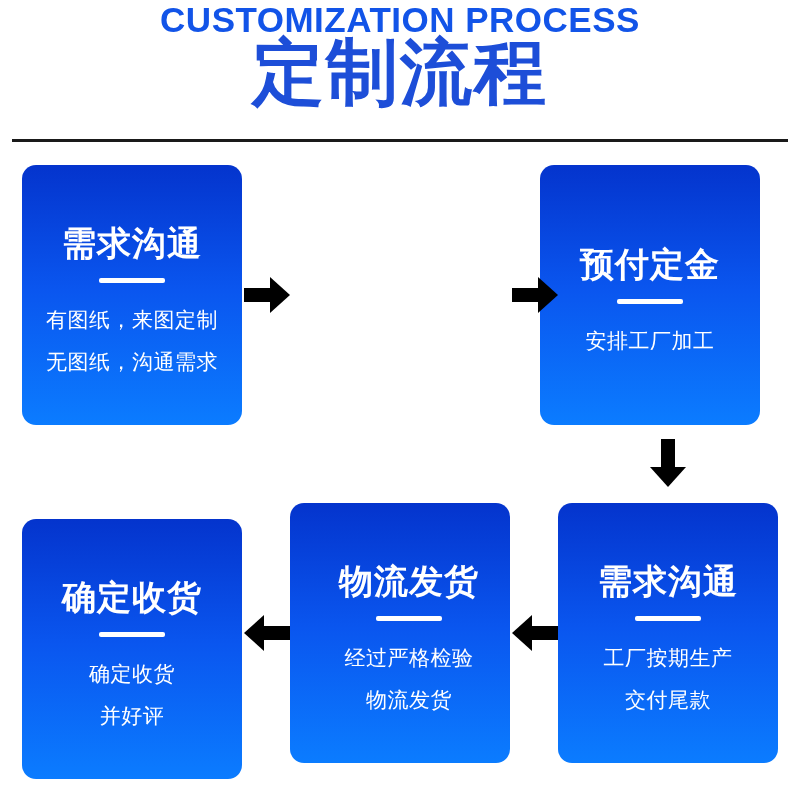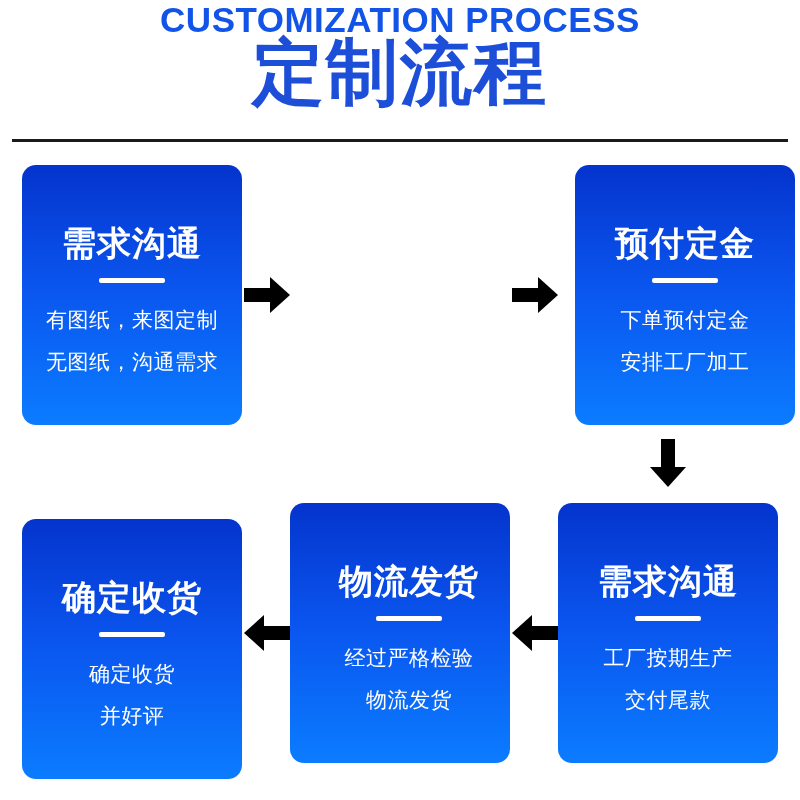--- a/index.html
+++ b/index.html
@@ -73,21 +73,21 @@
     flex-direction: column;
     align-items: center;
     justify-content: center;
     padding: 0 8px;
     overflow: hidden;
   }
 
   
   .card.pos-1 { left: 22px;  top: 0px; }
   .card.pos-2 { left: 290px; top: 0px; }
-  .card.pos-3 { left: 575px; top: 0px; }
+  .card.pos-3 { left: 540px; top: 0px; }
   
   .card.pos-4 { left: 22px;  top: 338px; margin-top: 16px; }
   .card.pos-5 { left: 290px; top: 338px; padding-left: 26px; }
   .card.pos-6 { left: 558px; top: 338px; }
 
   .card-title {
     font-family: "Liberation Sans", "DejaVu Sans", sans-serif;
     font-size: 34px;
     font-weight: bold;
     letter-spacing: 1px;
@@ -191,21 +191,20 @@
     <div class="card-title">需求沟通</div>
     <div class="card-divider"></div>
     <div class="card-line">有图纸，来图定制</div>
     <div class="card-line">无图纸，沟通需求</div>
   </div>
 
 
   <div class="card pos-3">
     <div class="card-title">预付定金</div>
     <div class="card-divider"></div>
-    <div class="card-line">下单预付定金</div>
     <div class="card-line">安排工厂加工</div>
   </div>
 
   <div class="card pos-4">
     <div class="card-title">确定收货</div>
     <div class="card-divider"></div>
     <div class="card-line">确定收货</div>
     <div class="card-line">并好评</div>
   </div>
 

